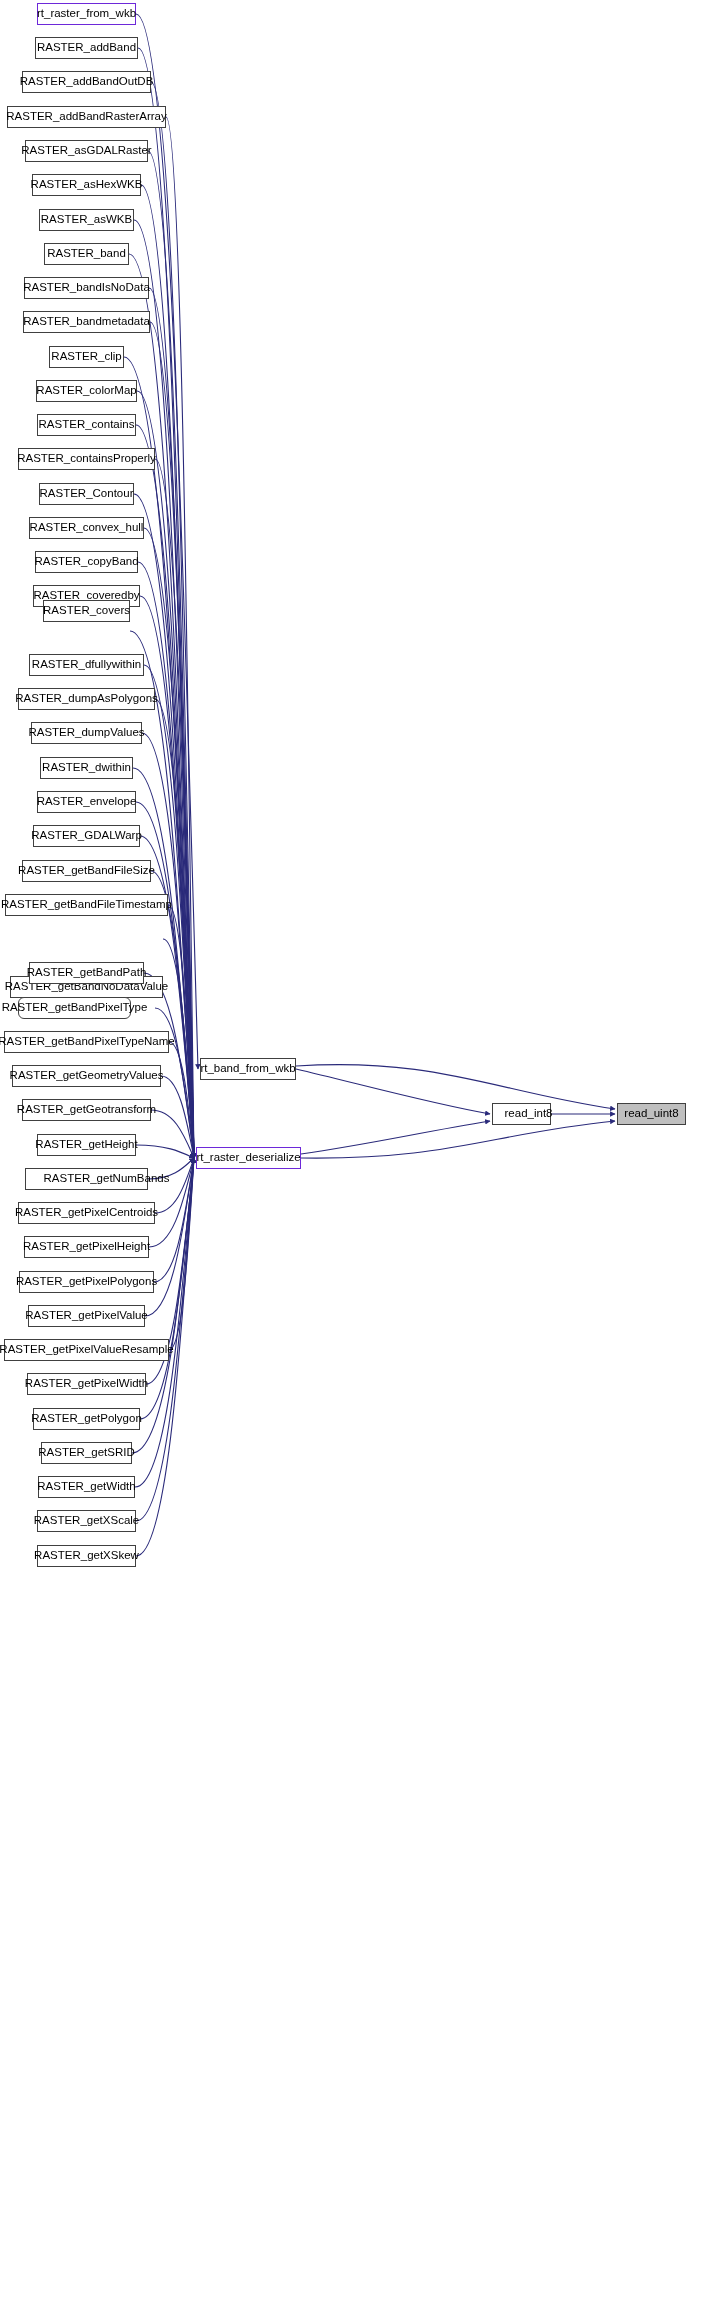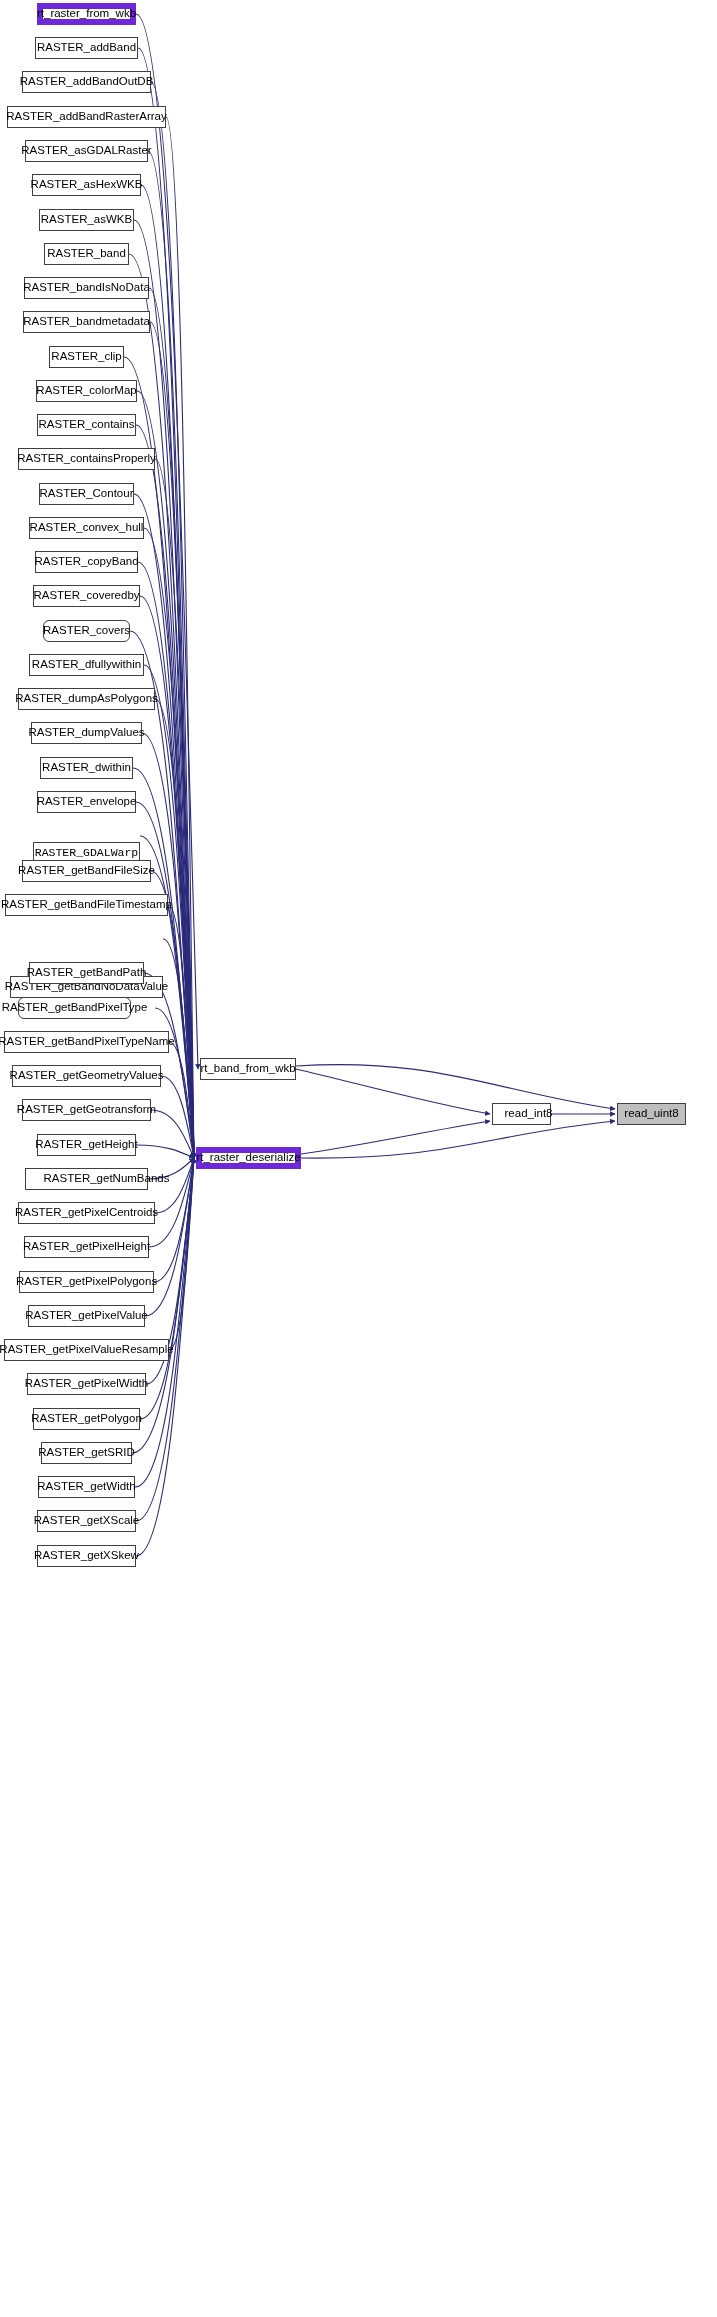--- a/index.html
+++ b/index.html
@@ -27,21 +27,21 @@
     font-size:11.5px;
     line-height:1;
     display:flex;
     align-items:center;
     justify-content:center;
     white-space:nowrap;
     height:22px;
     letter-spacing:0px;
     z-index:3;
   }
-  .node.red{ border:6px solid #6d28d9; }
+  .node.red{ border:1px solid #6d28d9; }
   .node.filled{ background:#bfbfbf; border:1px solid #404040; }
 </style>
 </head>
 <body>
 
 <div id="graph">
   <svg id="edges" viewBox="0 0 717 2317" width="717" height="2317" xmlns="http://www.w3.org/2000/svg">
     <defs>
       <marker id="arrow" viewBox="0 0 10 10" refX="9" refY="5" markerWidth="5" markerHeight="5" orient="auto-start-reverse">
         <path d="M 0 0 L 10 5 L 0 10 z" fill="#2a2a7a"></path>
@@ -113,27 +113,27 @@
       <div class="node" style="left: 24px; top: 277px; width: 125px;">RASTER_bandIsNoData</div>
       <div class="node" style="left: 23px; top: 311px; width: 127px;">RASTER_bandmetadata</div>
       <div class="node" style="left: 49px; top: 346px; width: 75px;">RASTER_clip</div>
       <div class="node" style="left: 36px; top: 380px; width: 101px;">RASTER_colorMap</div>
       <div class="node" style="left: 37px; top: 414px; width: 99px;">RASTER_contains</div>
       <div class="node" style="left: 18px; top: 448px; width: 137px;">RASTER_containsProperly</div>
       <div class="node" style="left: 39px; top: 483px; width: 95px;">RASTER_Contour</div>
       <div class="node" style="left: 29px; top: 517px; width: 115px;">RASTER_convex_hull</div>
       <div class="node" style="left: 35px; top: 551px; width: 103px;">RASTER_copyBand</div>
       <div class="node" style="left: 33px; top: 585px; width: 107px;">RASTER_coveredby</div>
-      <div class="node" style="left: 43px; top: 620px; width: 87px; border-radius: 6px;">RASTER_covers</div>
+      <div class="node" style="left: 43px; top: 600px; width: 87px;">RASTER_covers</div>
       <div class="node" style="left: 29px; top: 654px; width: 115px;">RASTER_dfullywithin</div>
       <div class="node" style="left: 18px; top: 688px; width: 137px;">RASTER_dumpAsPolygons</div>
       <div class="node" style="left: 31px; top: 722px; width: 111px;">RASTER_dumpValues</div>
       <div class="node" style="left: 40px; top: 757px; width: 93px;">RASTER_dwithin</div>
       <div class="node" style="left: 37px; top: 791px; width: 99px;">RASTER_envelope</div>
-      <div class="node" style="left: 33px; top: 842px; width: 107px; font-family: Liberation Mono, monospace;">RASTER_GDALWarp</div>
+      <div class="node" style="left: 33px; top: 825px; width: 107px;">RASTER_GDALWarp</div>
       <div class="node" style="left: 22px; top: 860px; width: 129px;">RASTER_getBandFileSize</div>
       <div class="node" style="left: 5px; top: 894px; width: 163px;">RASTER_getBandFileTimestamp</div>
       <div class="node" style="left: 10px; top: 928px; width: 153px; margin-top: 48px;">RASTER_getBandNoDataValue</div>
       <div class="node" style="left: 29px; top: 962px; width: 115px;">RASTER_getBandPath</div>
       <div class="node" style="left: 18px; top: 997px; width: 113px; border-radius: 6px;">RASTER_getBandPixelType</div>
       <div class="node" style="left: 4px; top: 1031px; width: 165px;">RASTER_getBandPixelTypeName</div>
       <div class="node" style="left: 12px; top: 1065px; width: 149px;">RASTER_getGeometryValues</div>
       <div class="node" style="left: 22px; top: 1099px; width: 129px;">RASTER_getGeotransform</div>
       <div class="node" style="left: 37px; top: 1134px; width: 99px;">RASTER_getHeight</div>
       <div class="node" style="left: 25px; top: 1168px; width: 123px; padding-left: 40px;">RASTER_getNumBands</div>

